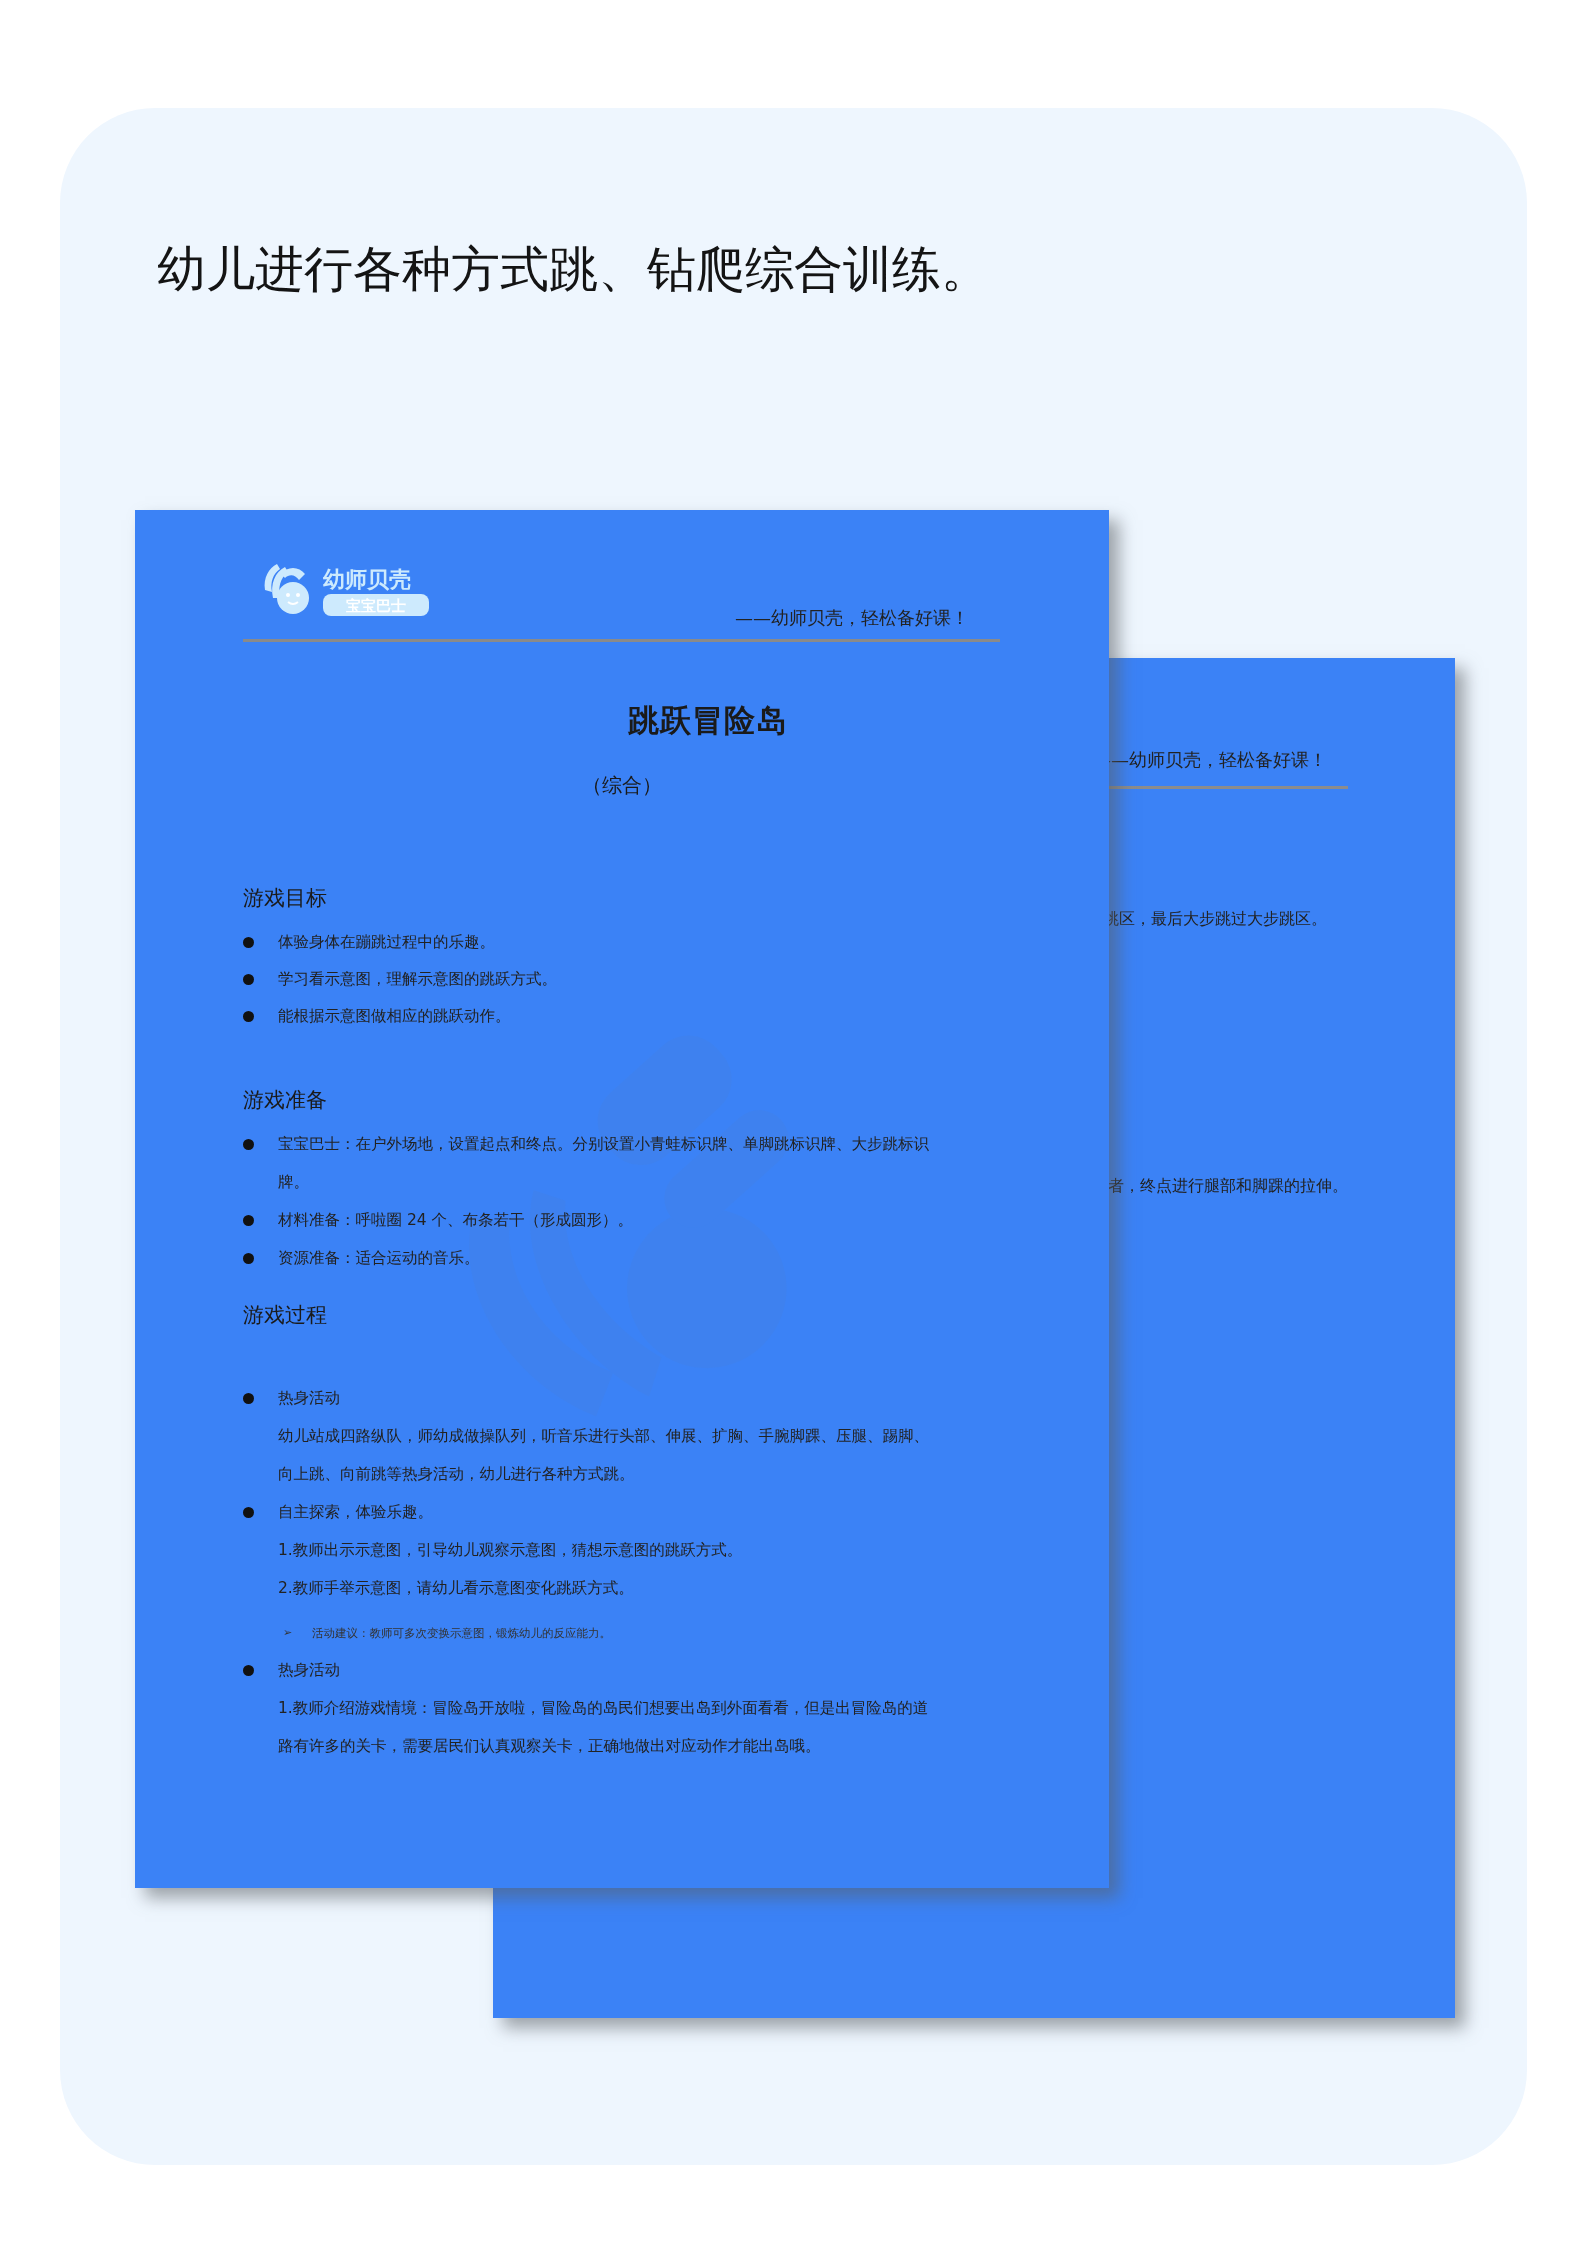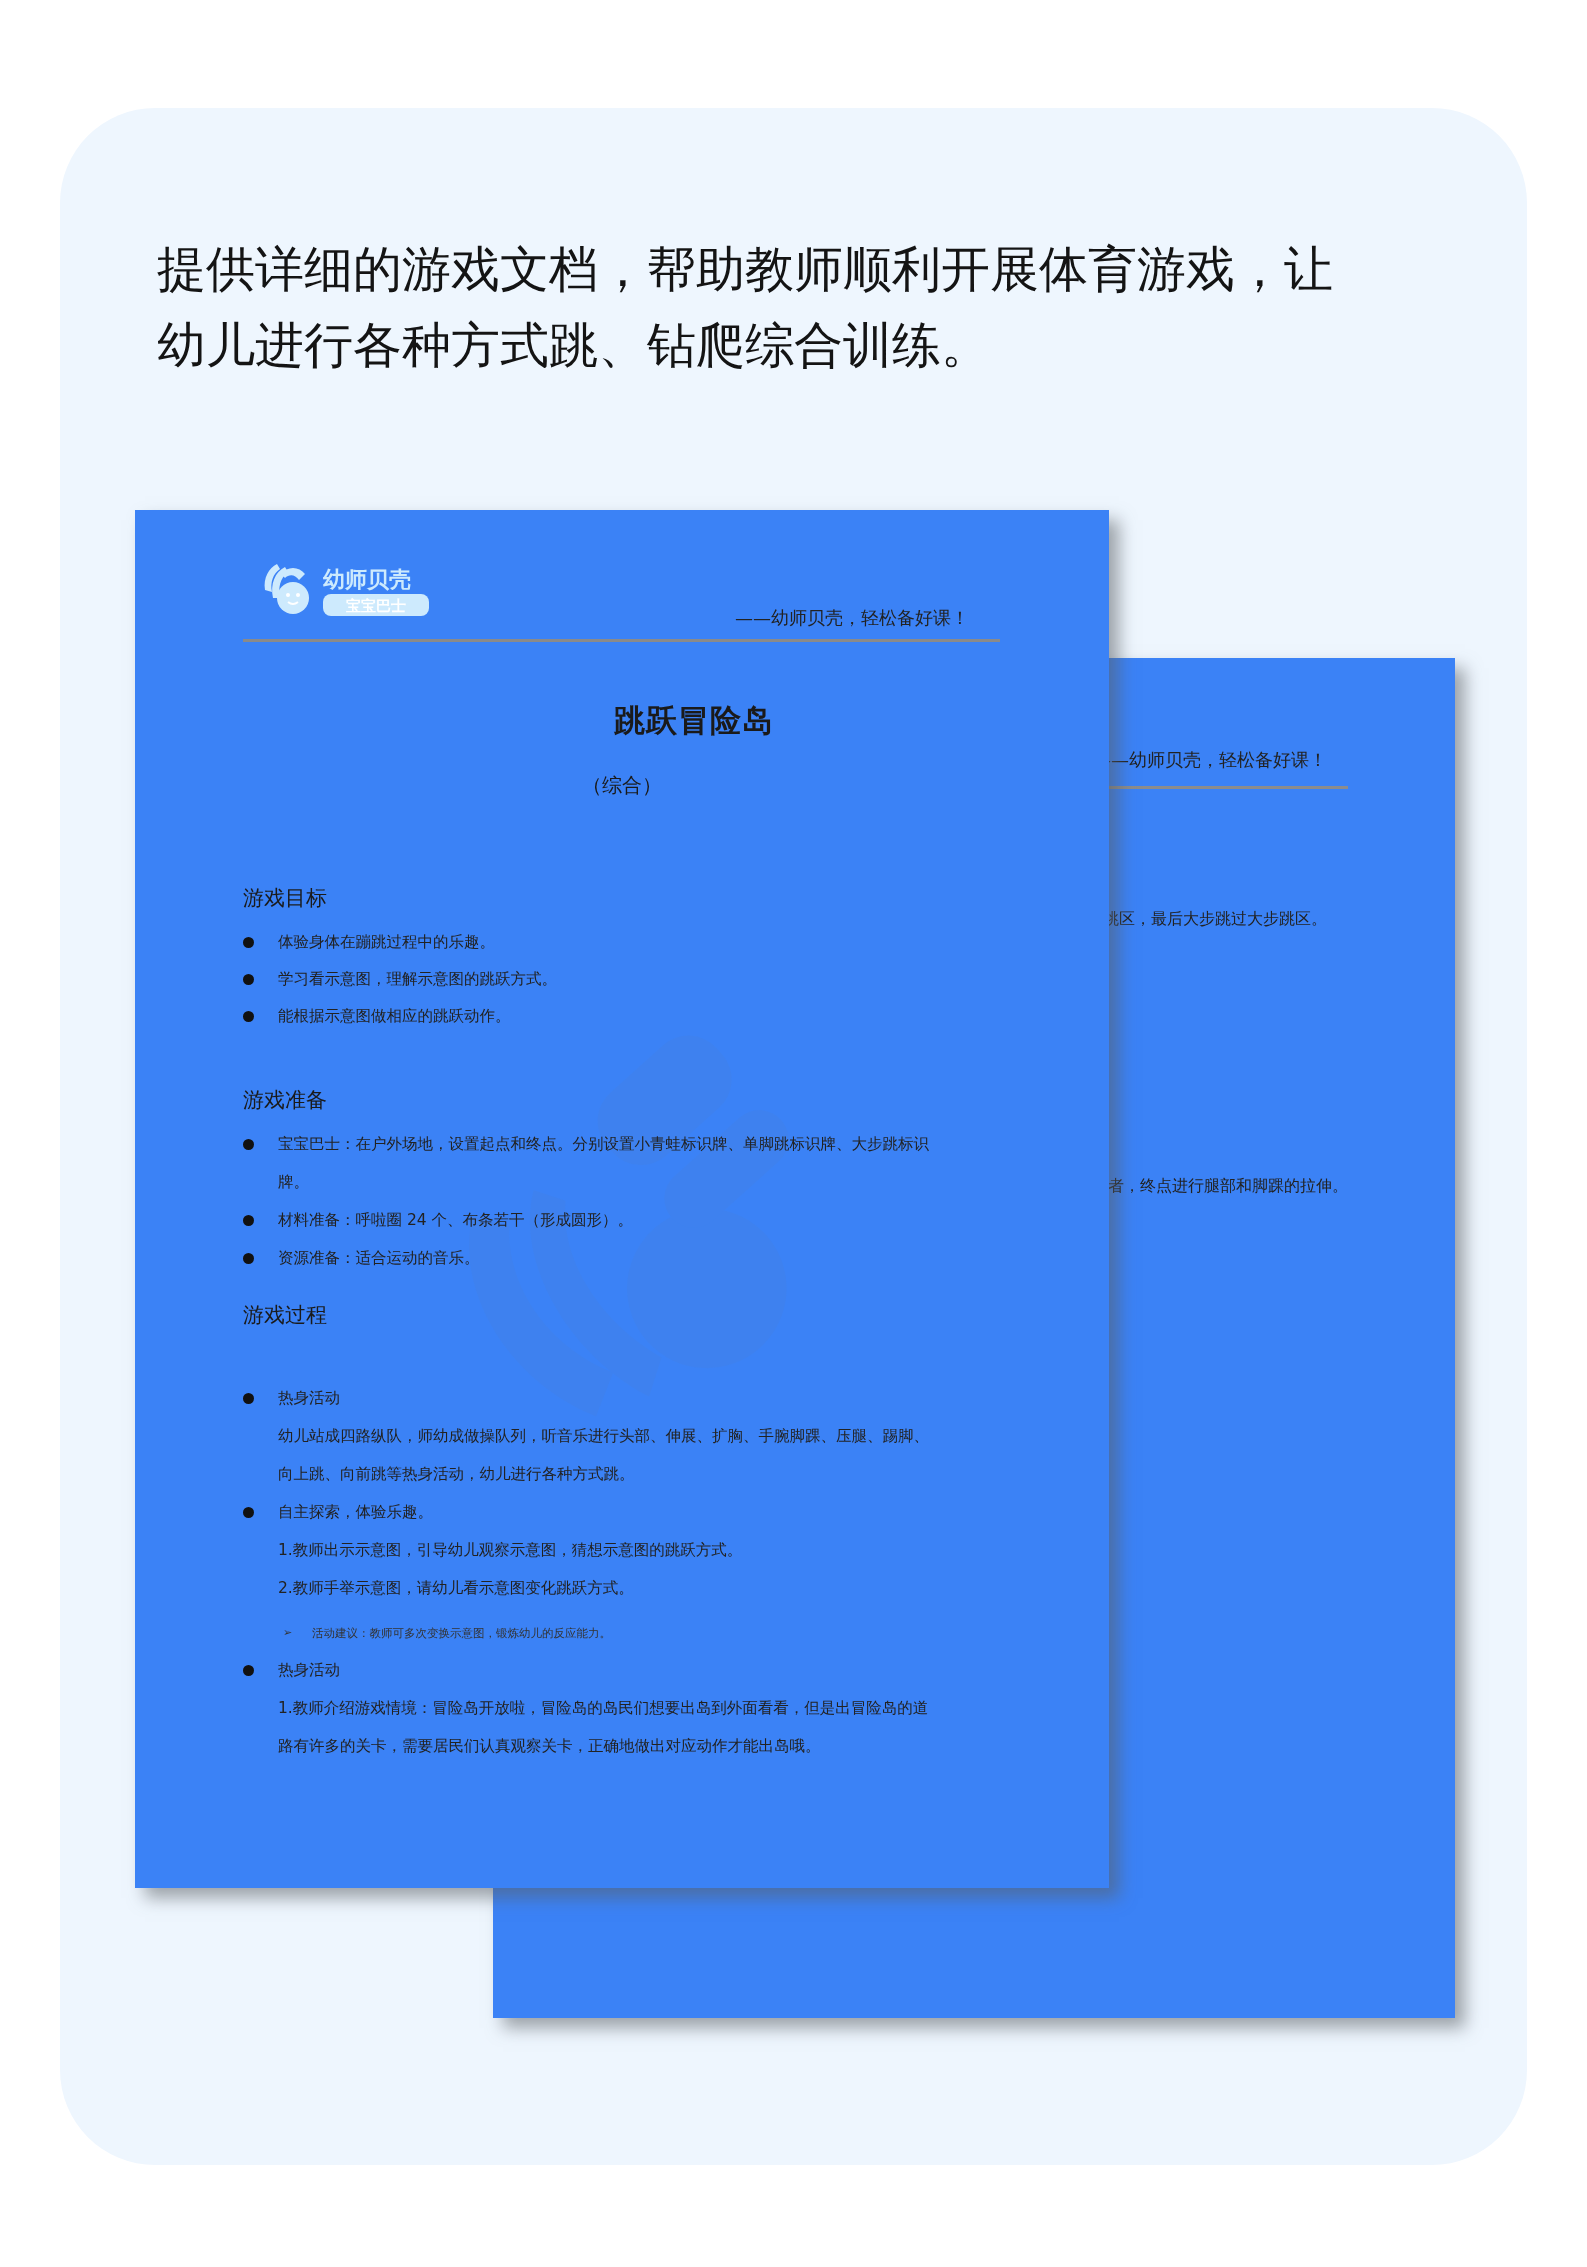--- a/index.html
+++ b/index.html
@@ -28,39 +28,38 @@
   .back-tagline { position: absolute; right: 128px; top: 748px; top: 90px; font-size: 18px; color: #222; white-space: nowrap; }
   .back-rule { position: absolute; left: 0; right: 107px; top: 128px; height: 3px; background: #8c8c8c; }
   .back-line { position: absolute; font-size: 16px; color: #222; white-space: nowrap; }
   .back-line.l1 { right: 128px; top: 251px; }
   .back-line.l2 { right: 107px; top: 518px; }
 
   
   .logo { position: absolute; left: 126px; top: 50px; width: 170px; height: 60px; }
   .tagline { position: absolute; left: 600px; top: 96px; font-size: 18px; color: #222; white-space: nowrap; }
   .rule { position: absolute; left: 108px; width: 757px; top: 129px; height: 3px; background: #8a8a8a; }
-  .doc-title { position: absolute; left: 0; width: 1118px; top: 190px; text-align: center; font-size: 31px; font-weight: bold; color: #1a1a1a; letter-spacing: 1px; }
+  .doc-title { position: absolute; left: 0; width: 1118px; top: 190px; text-align: center; font-size: 31px; font-weight: bold; color: #1a1a1a; letter-spacing: 1px; padding-left: 14px; }
   .doc-subtitle { position: absolute; left: 0; width: 974px; top: 262px; text-align: center; font-size: 20px; color: #1a1a1a; }
 
   .section-title { position: absolute; left: 108px; font-size: 21px; color: #1a1a1a; font-weight: normal; margin: 0; }
   .row { position: absolute; left: 108px; font-size: 15.5px; color: #222; white-space: nowrap; height: 24px; line-height: 24px; }
   .bullet { position: absolute; left: 0px; top: 7px; width: 11px; height: 11px; border-radius: 50%; background: #111; }
   .row .txt { position: absolute; left: 35px; top: 0; }
   .tip { position: absolute; left: 148px; font-size: 11.5px; color: #333; white-space: nowrap; line-height: 16px; }
   .tip .arrow { position: absolute; left: 0; top: 0; font-size: 11px; }
   .tip .txt { position: absolute; left: 29px; top: 0; }
   .watermark { position: absolute; left: 290px; top: 520px; width: 420px; height: 420px; opacity: 0.06; transform: rotate(-42deg); pointer-events: none; }
 </style>
 </head>
 <body>
 
 <div class="panel"></div>
 
 <h1 class="headline">
-  <span>提供详细的游戏文档，帮助教师顺利开展体育游戏，让</span>
   <span>幼儿进行各种方式跳、钻爬综合训练。</span>
 </h1>
 
 <div class="page page-back">
   <div class="back-tagline">——幼师贝壳，轻松备好课！</div>
   <div class="back-rule"></div>
   <div class="back-line l1">跳区，最后大步跳过大步跳区。</div>
   <div class="back-line l2">者，终点进行腿部和脚踝的拉伸。</div>
 </div>
 

